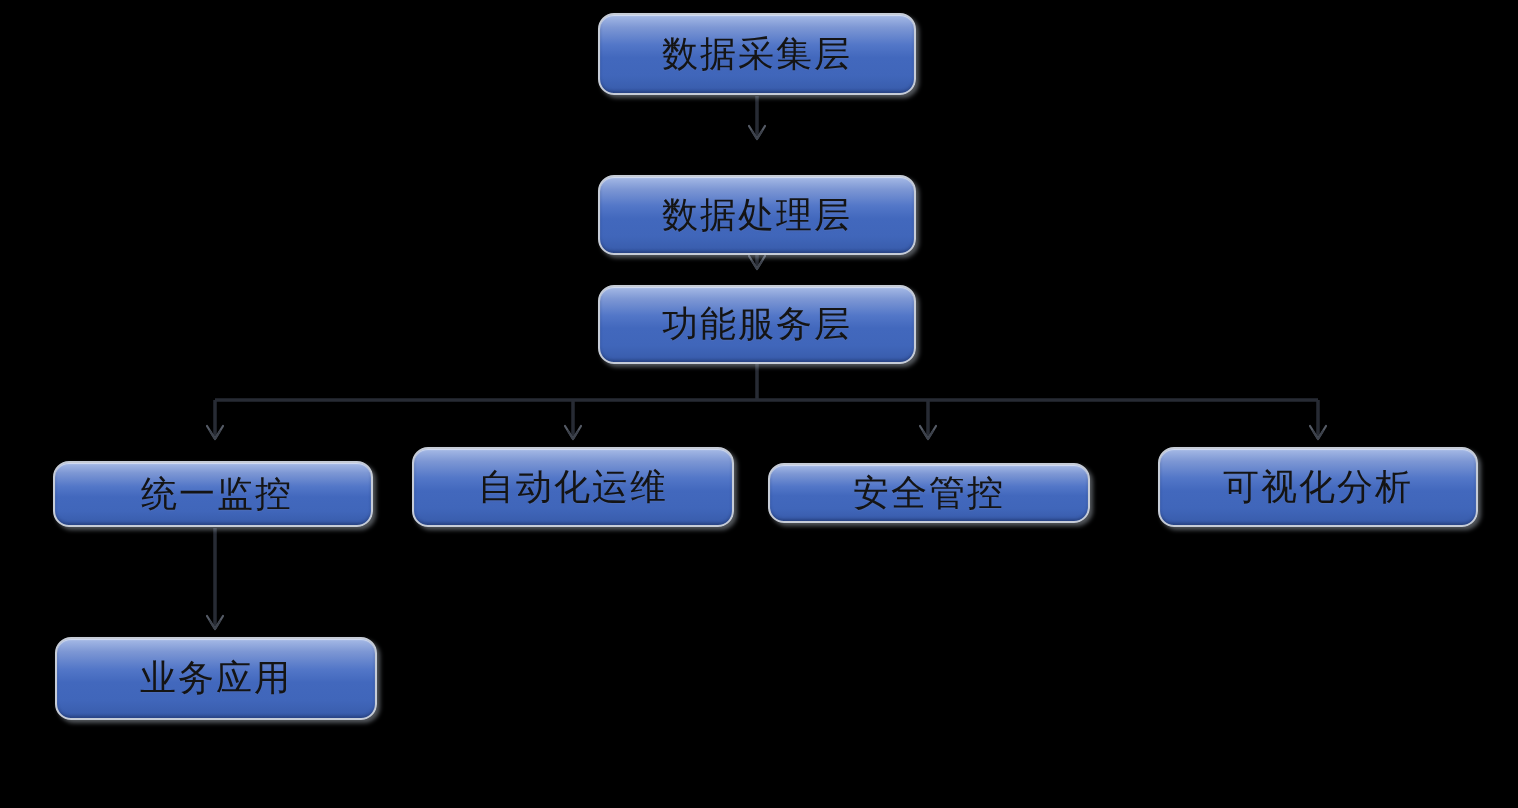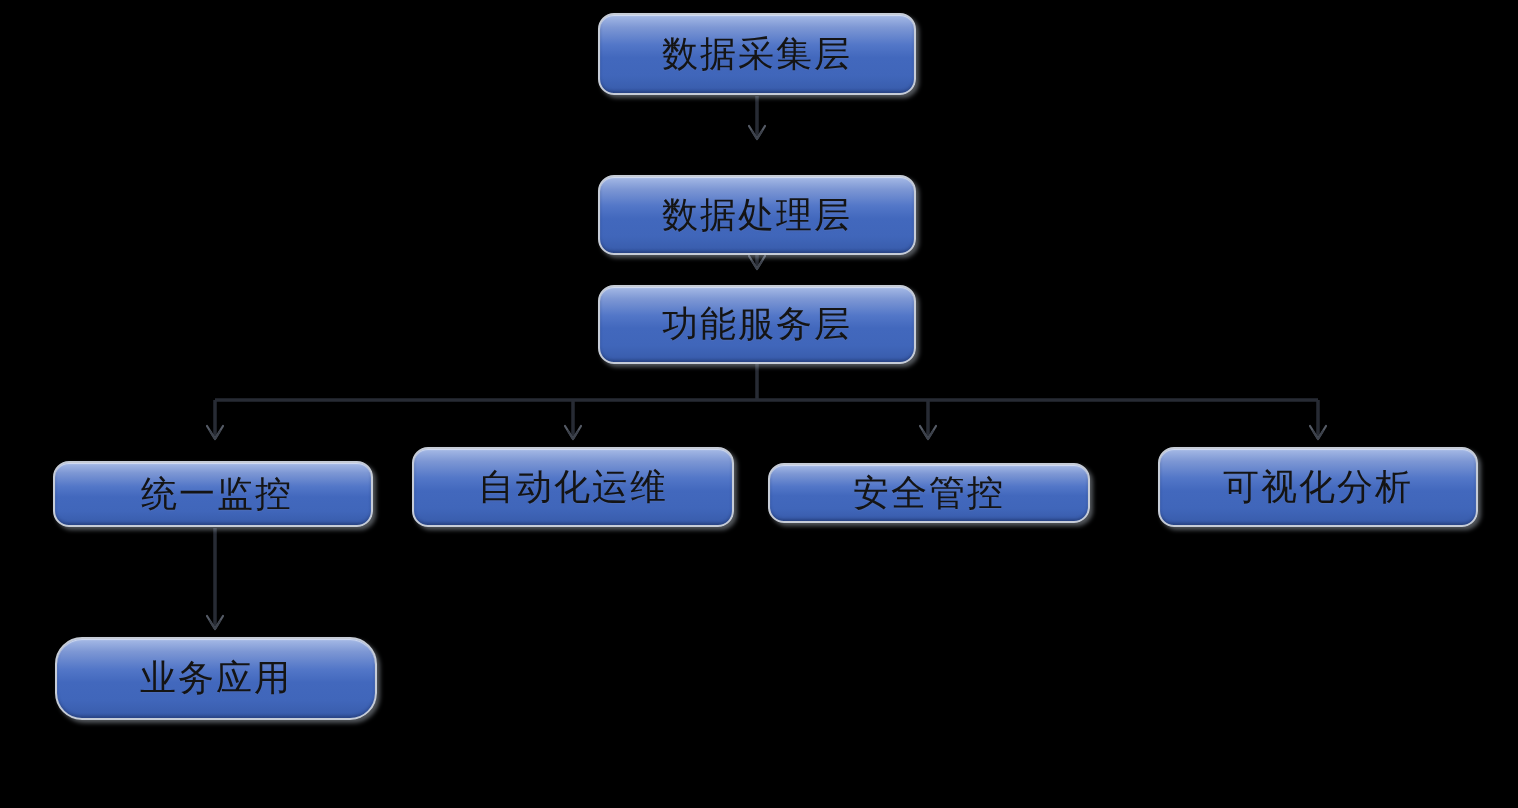--- a/index.html
+++ b/index.html
@@ -52,21 +52,21 @@
     white-space: nowrap;
   }
   
   .n-collect  { left: 598px;  top: 13px;  width: 318px; height: 82px; }
   .n-process  { left: 598px;  top: 147px; width: 318px; height: 80px; margin-top: 28px; }
   .n-service  { left: 598px;  top: 285px; width: 318px; height: 79px; }
   .n-monitor  { left: 53px;   top: 461px; width: 320px; height: 66px; padding-left: 8px; }
   .n-autoops  { left: 412px;  top: 447px; width: 322px; height: 80px; }
   .n-security { left: 768px;  top: 447px; width: 322px; height: 60px; margin-top: 16px; }
   .n-visual   { left: 1158px; top: 447px; width: 320px; height: 80px; }
-  .n-business { left: 55px;   top: 637px; width: 322px; height: 83px; border-radius: 27px; }
+  .n-business { left: 55px;   top: 637px; width: 322px; height: 83px; }
 </style>
 </head>
 <body>
 
 <div class="canvas">
 
   <svg class="connectors" viewBox="0 0 1518 808" xmlns="http://www.w3.org/2000/svg">
     <defs>
       <marker id="arrow" markerWidth="22" markerHeight="18" refX="14" refY="9" orient="auto" markerUnits="userSpaceOnUse">
         <path d="M2,1 L15,9 L2,17" fill="none" stroke="#555b66" stroke-width="2.2" stroke-linecap="round" stroke-linejoin="round"></path>

